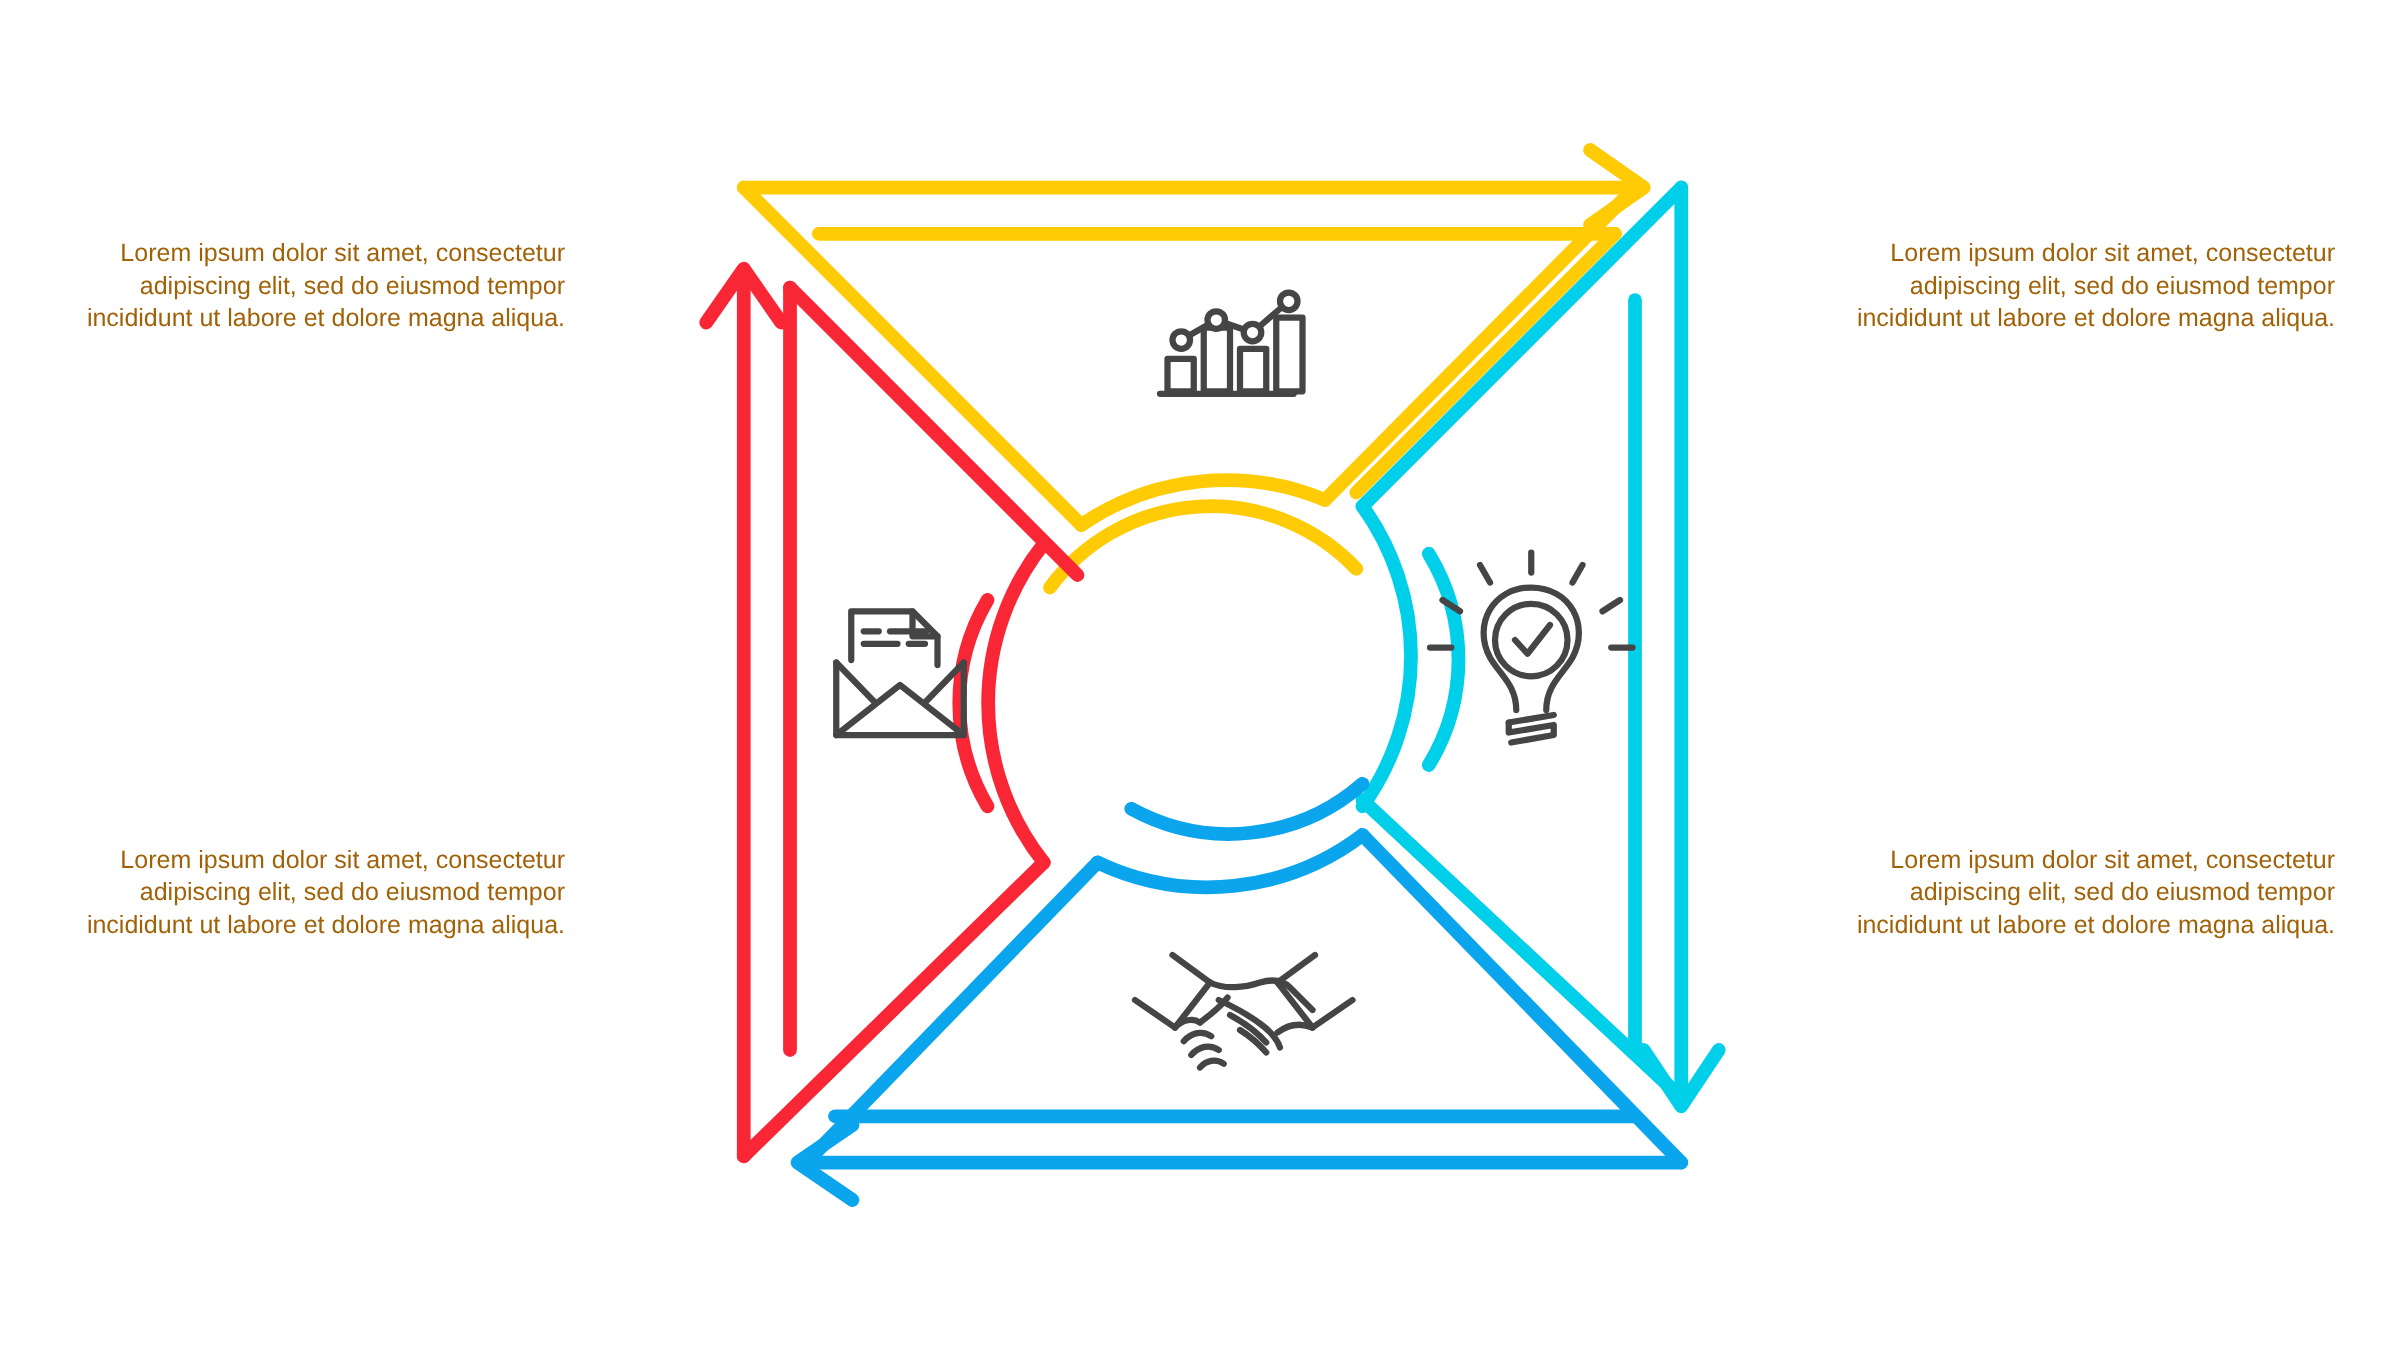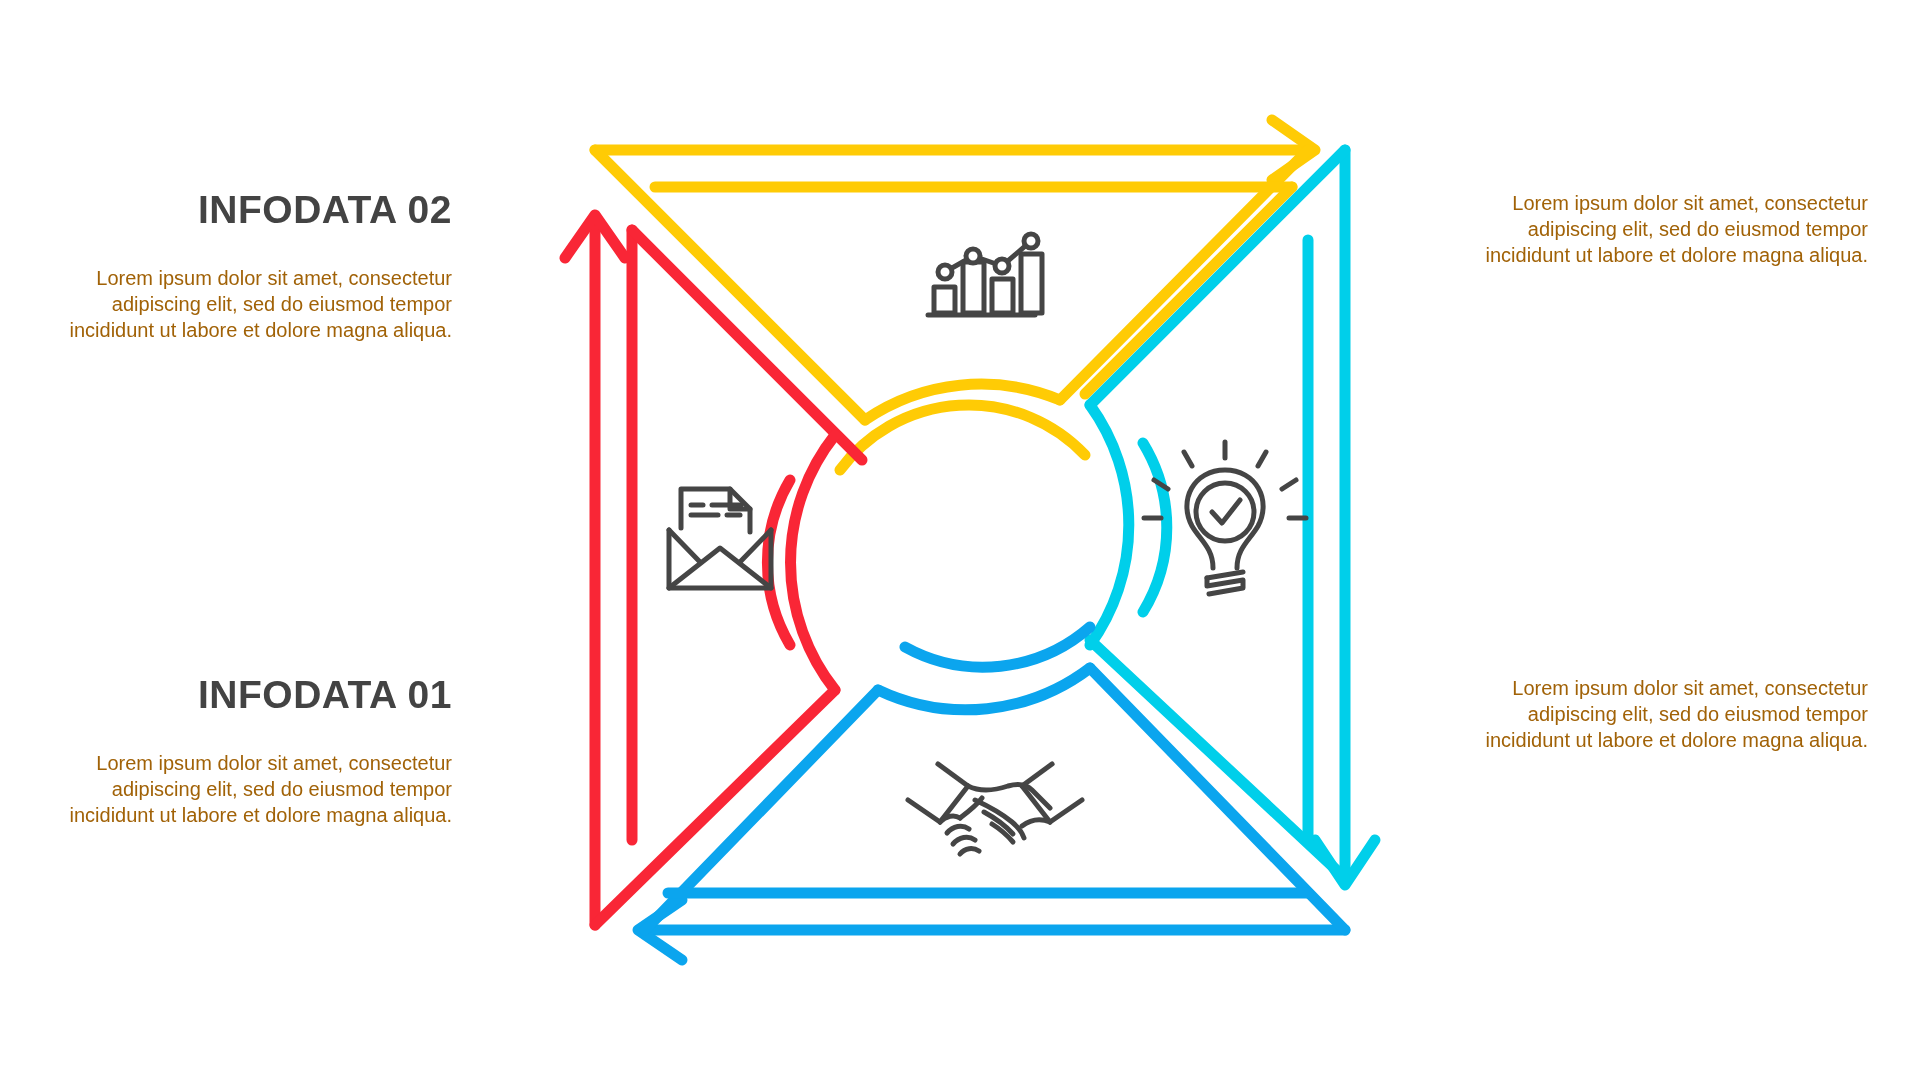--- a/index.html
+++ b/index.html
@@ -225,26 +225,24 @@
       <path d="M 975 800 C 988 806 1000 812 1012 822 C 1018 827 1022 832 1024 838"></path>
       <path d="M 984 812 C 995 818 1005 825 1013 834"></path>
       <path d="M 992 824 C 1000 829 1007 835 1013 842"></path>
       <path d="M 960 818 C 968 812 976 806 982 798"></path>
     </g>
 
     <circle cx="960" cy="543" r="130" fill="none" stroke="none"></circle>
   </svg>
 
   <div class="block left" id="block-02">
-    <h2 class="title">INFODATA 02</h2>
     <p class="body">Lorem ipsum dolor sit amet, consectetur adipiscing elit, sed do eiusmod tempor incididunt ut labore et dolore magna aliqua.</p>
   </div>
 
   <div class="block left" id="block-01">
-    <h2 class="title">INFODATA 01</h2>
     <p class="body">Lorem ipsum dolor sit amet, consectetur adipiscing elit, sed do eiusmod tempor incididunt ut labore et dolore magna aliqua.</p>
   </div>
 
   <div class="block right" id="block-03">
     <p class="body">Lorem ipsum dolor sit amet, consectetur adipiscing elit, sed do eiusmod tempor incididunt ut labore et dolore magna aliqua.</p>
   </div>
 
   <div class="block right" id="block-04">
     <p class="body">Lorem ipsum dolor sit amet, consectetur adipiscing elit, sed do eiusmod tempor incididunt ut labore et dolore magna aliqua.</p>
   </div>

